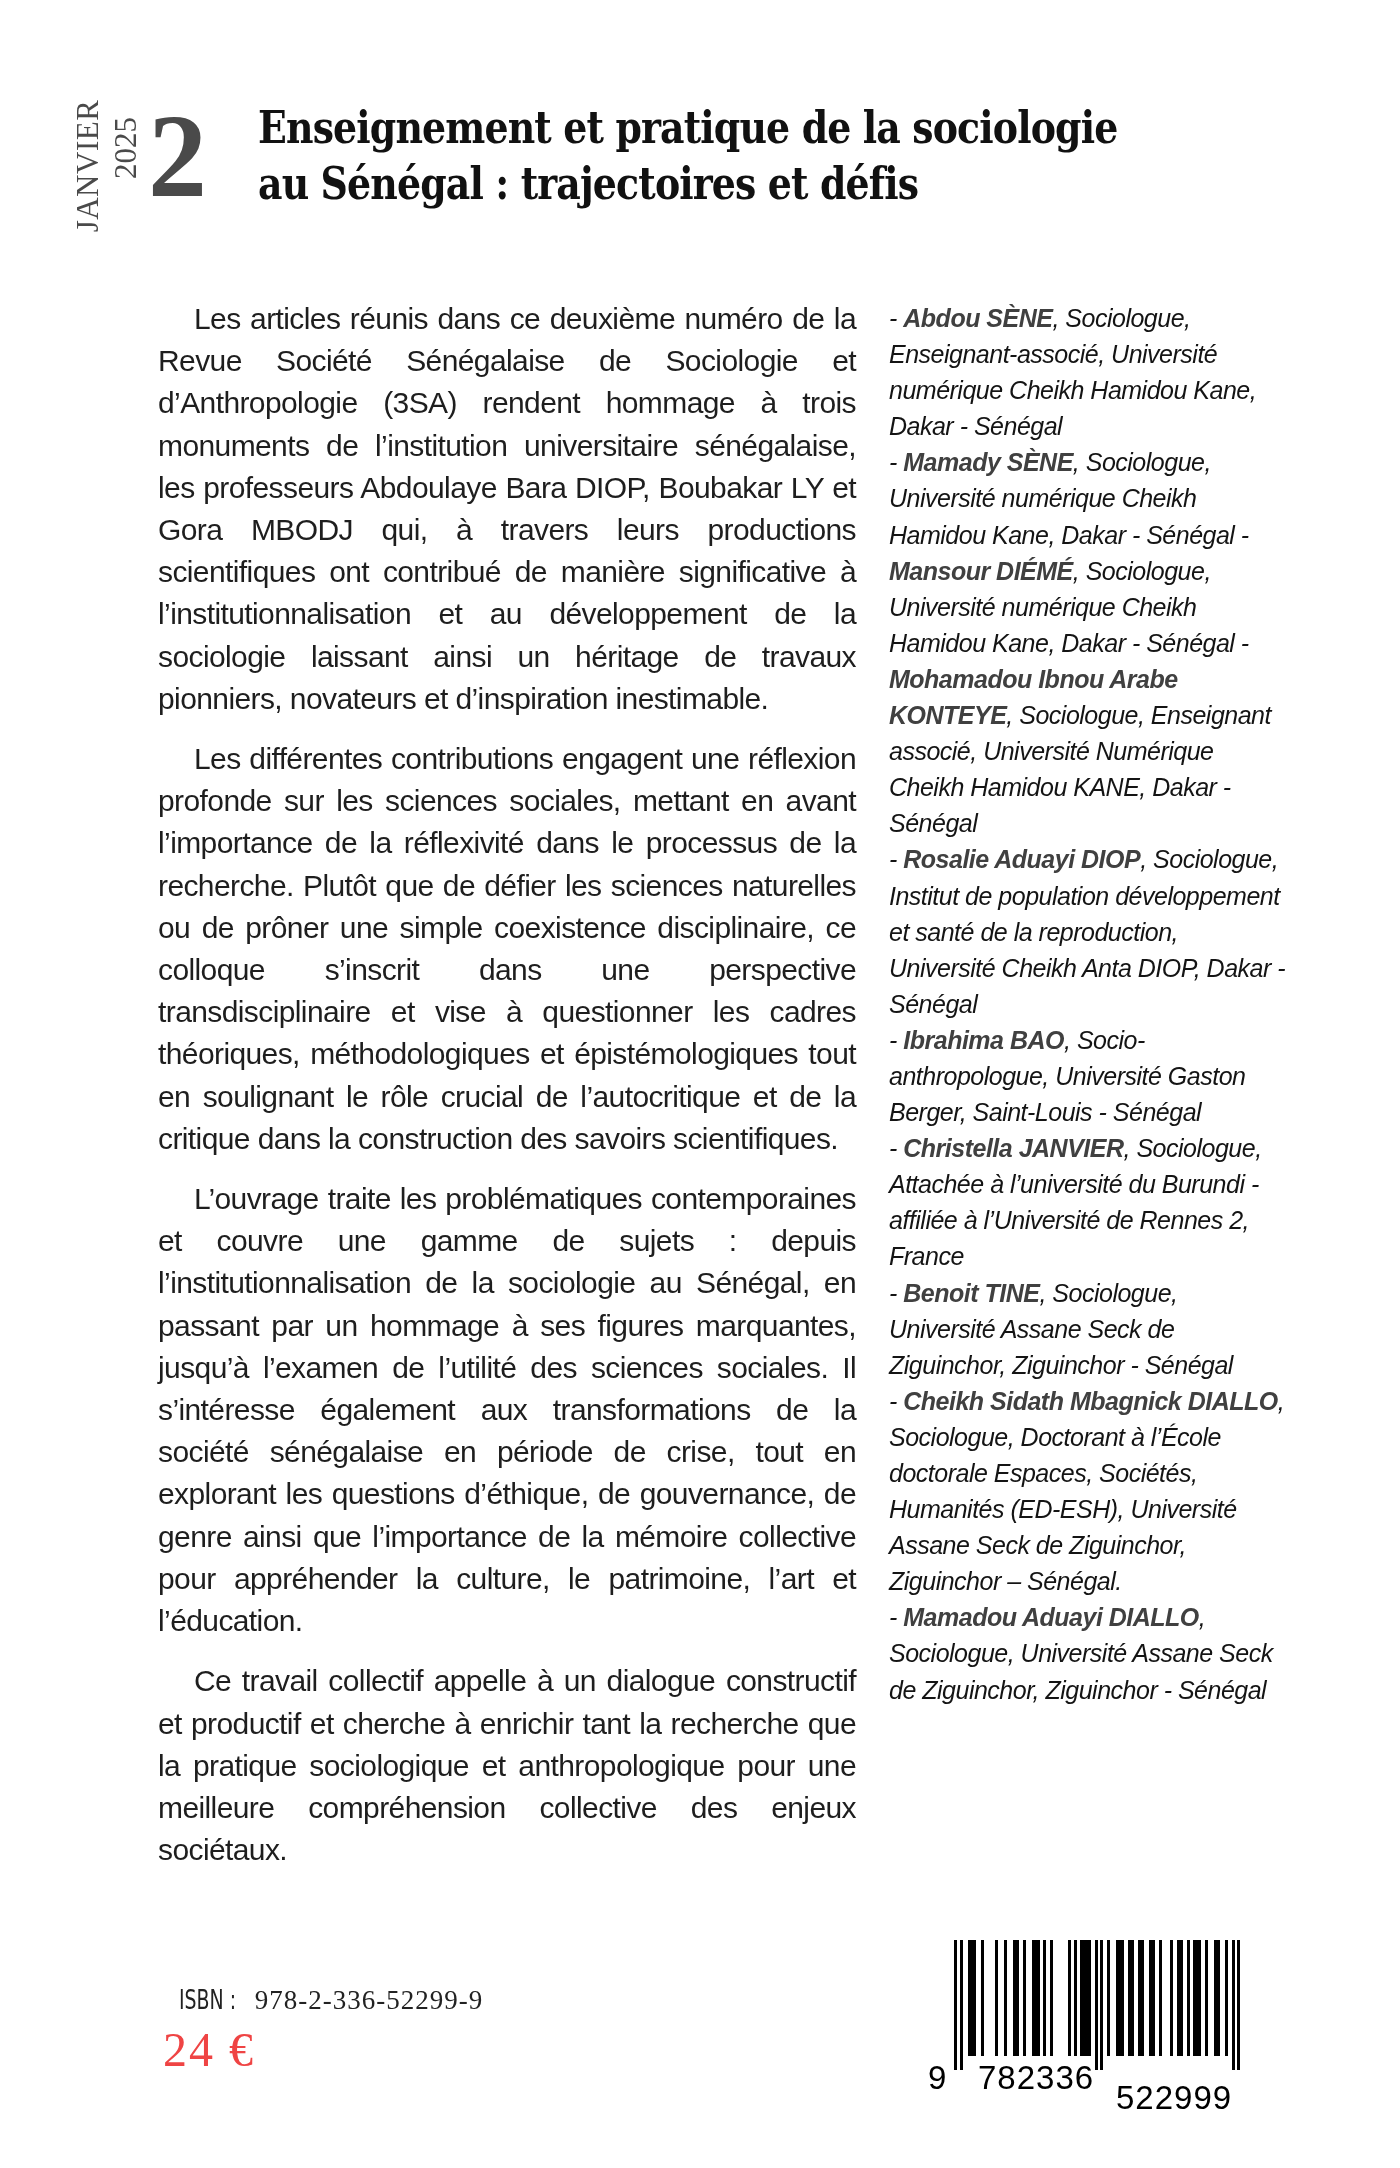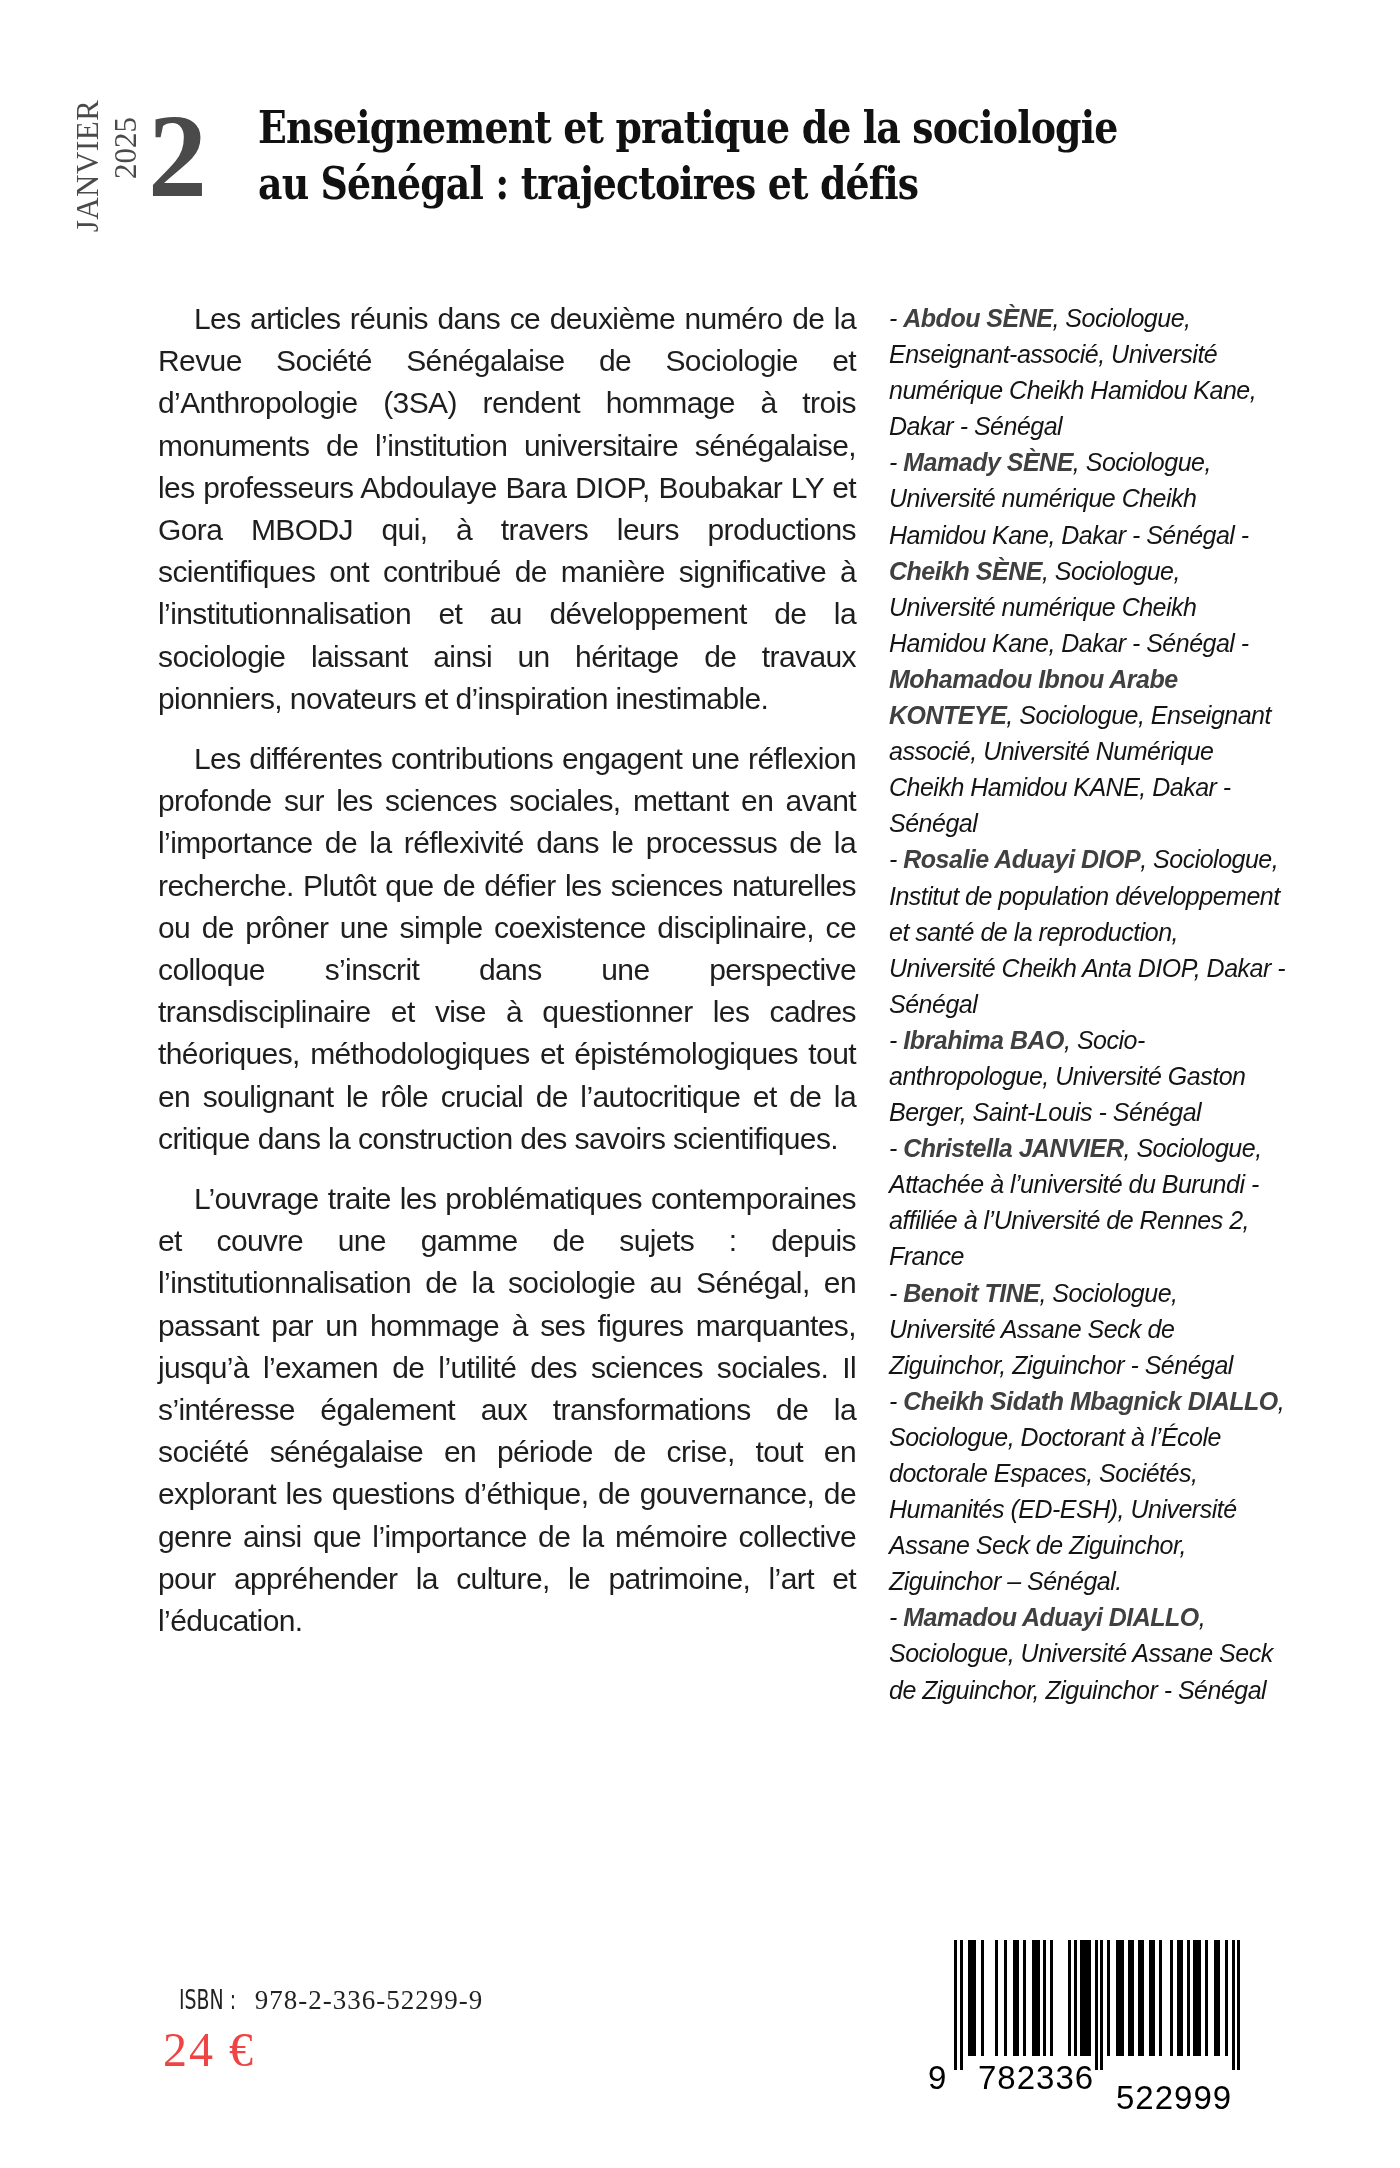--- a/index.html
+++ b/index.html
@@ -187,26 +187,27 @@
 
 <h1 class="book-title">
   <span>Enseignement et pratique de la sociologie</span>
   <span>au Sénégal : trajectoires et défis</span>
 </h1>
 
 <div class="summary">
   <p>Les articles réunis dans ce deuxième numéro de la Revue Société Sénégalaise de Sociologie et d’Anthropologie (3SA) rendent hommage à trois monuments de l’institution universitaire sénégalaise, les professeurs Abdoulaye Bara DIOP, Boubakar LY et Gora MBODJ qui, à travers leurs productions scientifiques ont contribué de manière significative à l’institutionnalisation et au développement de la sociologie laissant ainsi un héritage de travaux pionniers, novateurs et d’inspiration inestimable.</p>
   <p>Les différentes contributions engagent une réflexion profonde sur les sciences sociales, mettant en avant l’importance de la réflexivité dans le processus de la recherche. Plutôt que de défier les sciences naturelles ou de prôner une simple coexistence disciplinaire, ce colloque s’inscrit dans une perspective transdisciplinaire et vise à questionner les cadres théoriques, méthodolo­giques et épistémologiques tout en soulignant le rôle crucial de l’autocritique et de la critique dans la construction des savoirs scientifiques.</p>
   <p>L’ouvrage traite les problématiques contempo­raines et couvre une gamme de sujets : depuis l’institutionnalisation de la sociologie au Sénégal, en passant par un hommage à ses figures marquantes, jusqu’à l’examen de l’utilité des sciences sociales. Il s’intéresse également aux transformations de la société sénégalaise en période de crise, tout en explorant les questions d’éthique, de gouvernance, de genre ainsi que l’importance de la mémoire collective pour appréhender la culture, le patrimoine, l’art et l’éducation.</p>
+  <p>Ce travail collectif appelle à un dialogue constructif et productif et cherche à enrichir tant la recherche que la pratique sociologique et anthropologique pour une meilleure compréhension collective des enjeux sociétaux.</p>
 </div>
 
 <div class="authors">
   <span class="author"><span> - </span><span class="name">Abdou SÈNE</span><span>, Sociologue, Enseignant-associé, Université numérique Cheikh Hamidou Kane, Dakar - Sénégal</span></span><span class="line-break"></span>
   <span class="author"><span>- </span><span class="name">Mamady SÈNE</span><span>, Sociologue, Université numérique Cheikh Hamidou Kane, Dakar - Sénégal - </span></span>
-  <span class="author"><span></span><span class="name">Cheikh SÈNE</span><span>, Sociologue, Université numérique Cheikh Hamidou Kane, Dakar - Sénégal - </span></span>
+  <span class="author"><span></span><span class="name">Mansour DIÉMÉ</span><span>, Sociologue, Université numérique Cheikh Hamidou Kane, Dakar - Sénégal - </span></span>
   <span class="author"><span></span><span class="name">Mohamadou Ibnou Arabe KONTEYE</span><span>, Sociologue, Enseignant associé, Université Numérique Cheikh Hamidou KANE, Dakar - Sénégal</span></span><span class="line-break"></span>
   <span class="author"><span>- </span><span class="name">Rosalie Aduayi DIOP</span><span>, Sociologue, Institut de population développement et santé de la reproduction, Université Cheikh Anta DIOP, Dakar - Sénégal</span></span><span class="line-break"></span>
   <span class="author"><span>- </span><span class="name">Ibrahima BAO</span><span>, Socio-anthropologue, Université Gaston Berger, Saint-Louis - Sénégal</span></span><span class="line-break"></span>
   <span class="author"><span>- </span><span class="name">Christella JANVIER</span><span>, Sociologue, Attachée à l’université du Burundi - affiliée à l’Université  de Rennes 2, France</span></span><span class="line-break"></span>
   <span class="author"><span>- </span><span class="name">Benoit TINE</span><span>, Sociologue, Université Assane Seck de Ziguinchor, Ziguinchor - Sénégal</span></span><span class="line-break"></span>
   <span class="author"><span> - </span><span class="name">Cheikh Sidath Mbagnick DIALLO</span><span>, Sociologue, Doctorant à l’École doctorale Espaces, Sociétés, Humanités (ED-ESH), Université Assane Seck de Ziguinchor, Ziguinchor – Sénégal.</span></span><span class="line-break"></span>
   <span class="author"><span>- </span><span class="name">Mamadou Aduayi DIALLO</span><span>, Sociologue, Université Assane Seck de Ziguinchor, Ziguinchor - Sénégal</span></span>
 </div>
 
 <div class="isbn"><span class="isbn-label">ISBN :</span><span class="isbn-value"> 978-2-336-52299-9</span></div>

